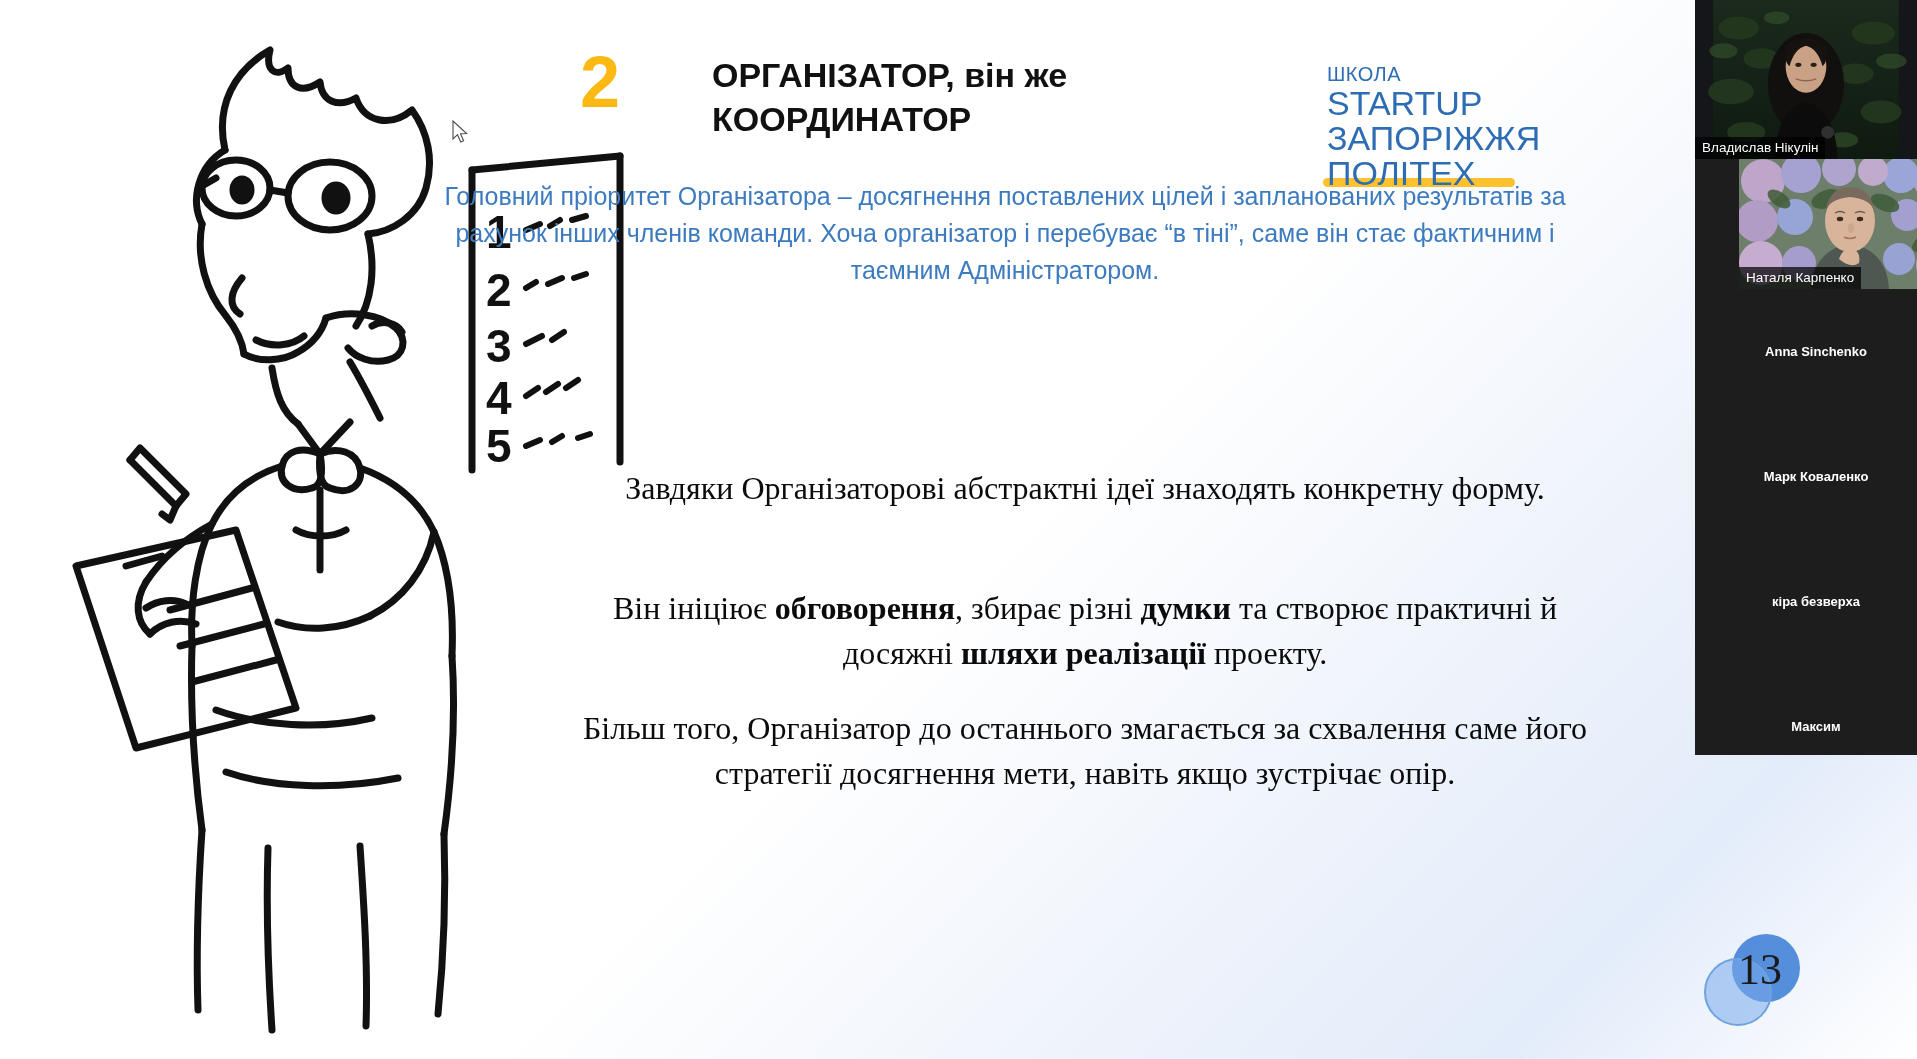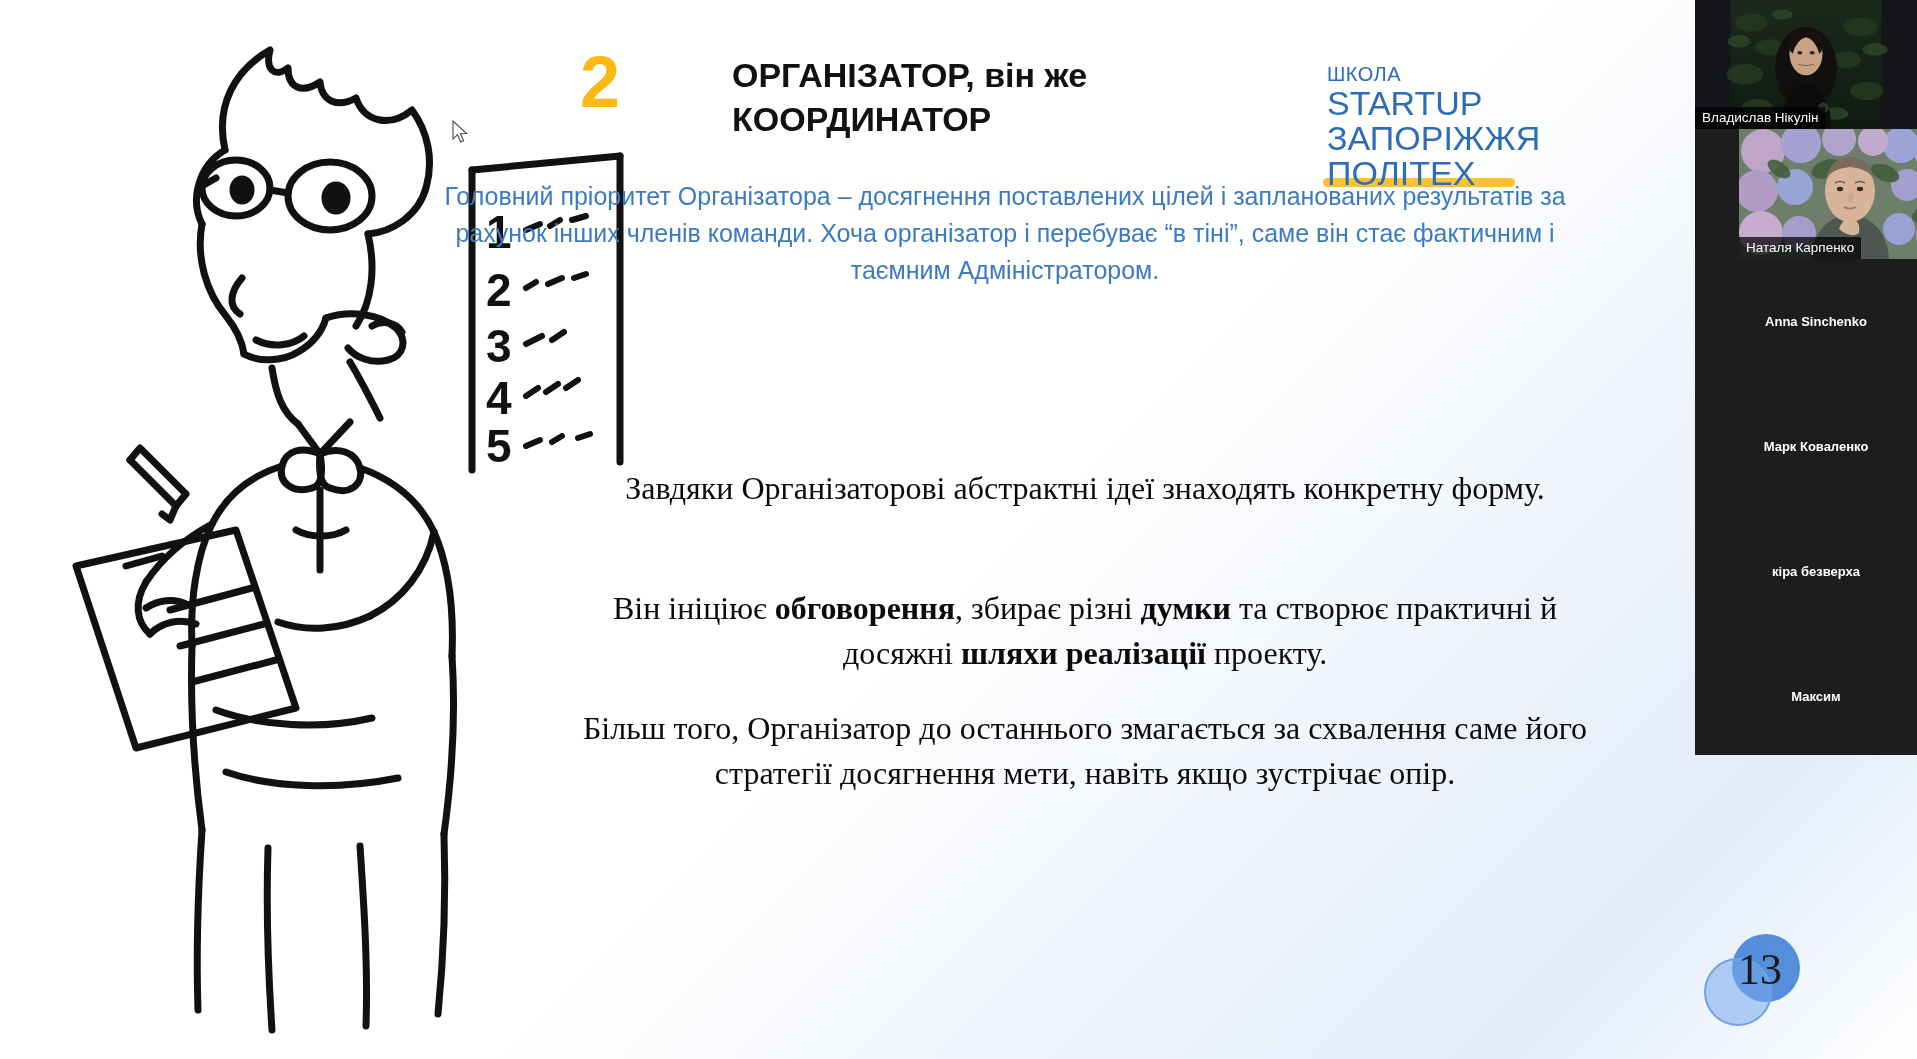--- a/index.html
+++ b/index.html
@@ -52,21 +52,20 @@
   
   #slide-heading {
     position: absolute;
     left: 712px; top: 54px;
     width: 600px;
     font-size: 34px;
     font-weight: 700;
     color: #111111;
     line-height: 1.28;
     font-family: "Liberation Sans", sans-serif;
-    margin-left: 20px;
   }
 
   
   #lead-paragraph {
     position: absolute;
     left: 440px; top: 178px;
     width: 1130px;
     text-align: center;
     font-size: 25px;
     color: #3C7BBF;
@@ -175,21 +174,21 @@
     z-index: 5;
     overflow: hidden;
   }
 
   .video-tile {
     position: relative;
     width: 222px;
     overflow: hidden;
     background: #111;
   }
-  #tile-0 { height: 129px; background: #14161a; }
+  #tile-0 { height: 159px; background: #14161a; }
   #tile-1 { height: 130px; margin-left: 44px; }
 
   .tile-photo { position: absolute; inset: 0; }
   .tile-photo svg { width: 100%; height: 100%; display: block; }
 
   .tile-name {
     position: absolute;
     left: 0; bottom: 0;
     padding: 3px 7px 4px 7px;
     background: rgba(0,0,0,0.72);

